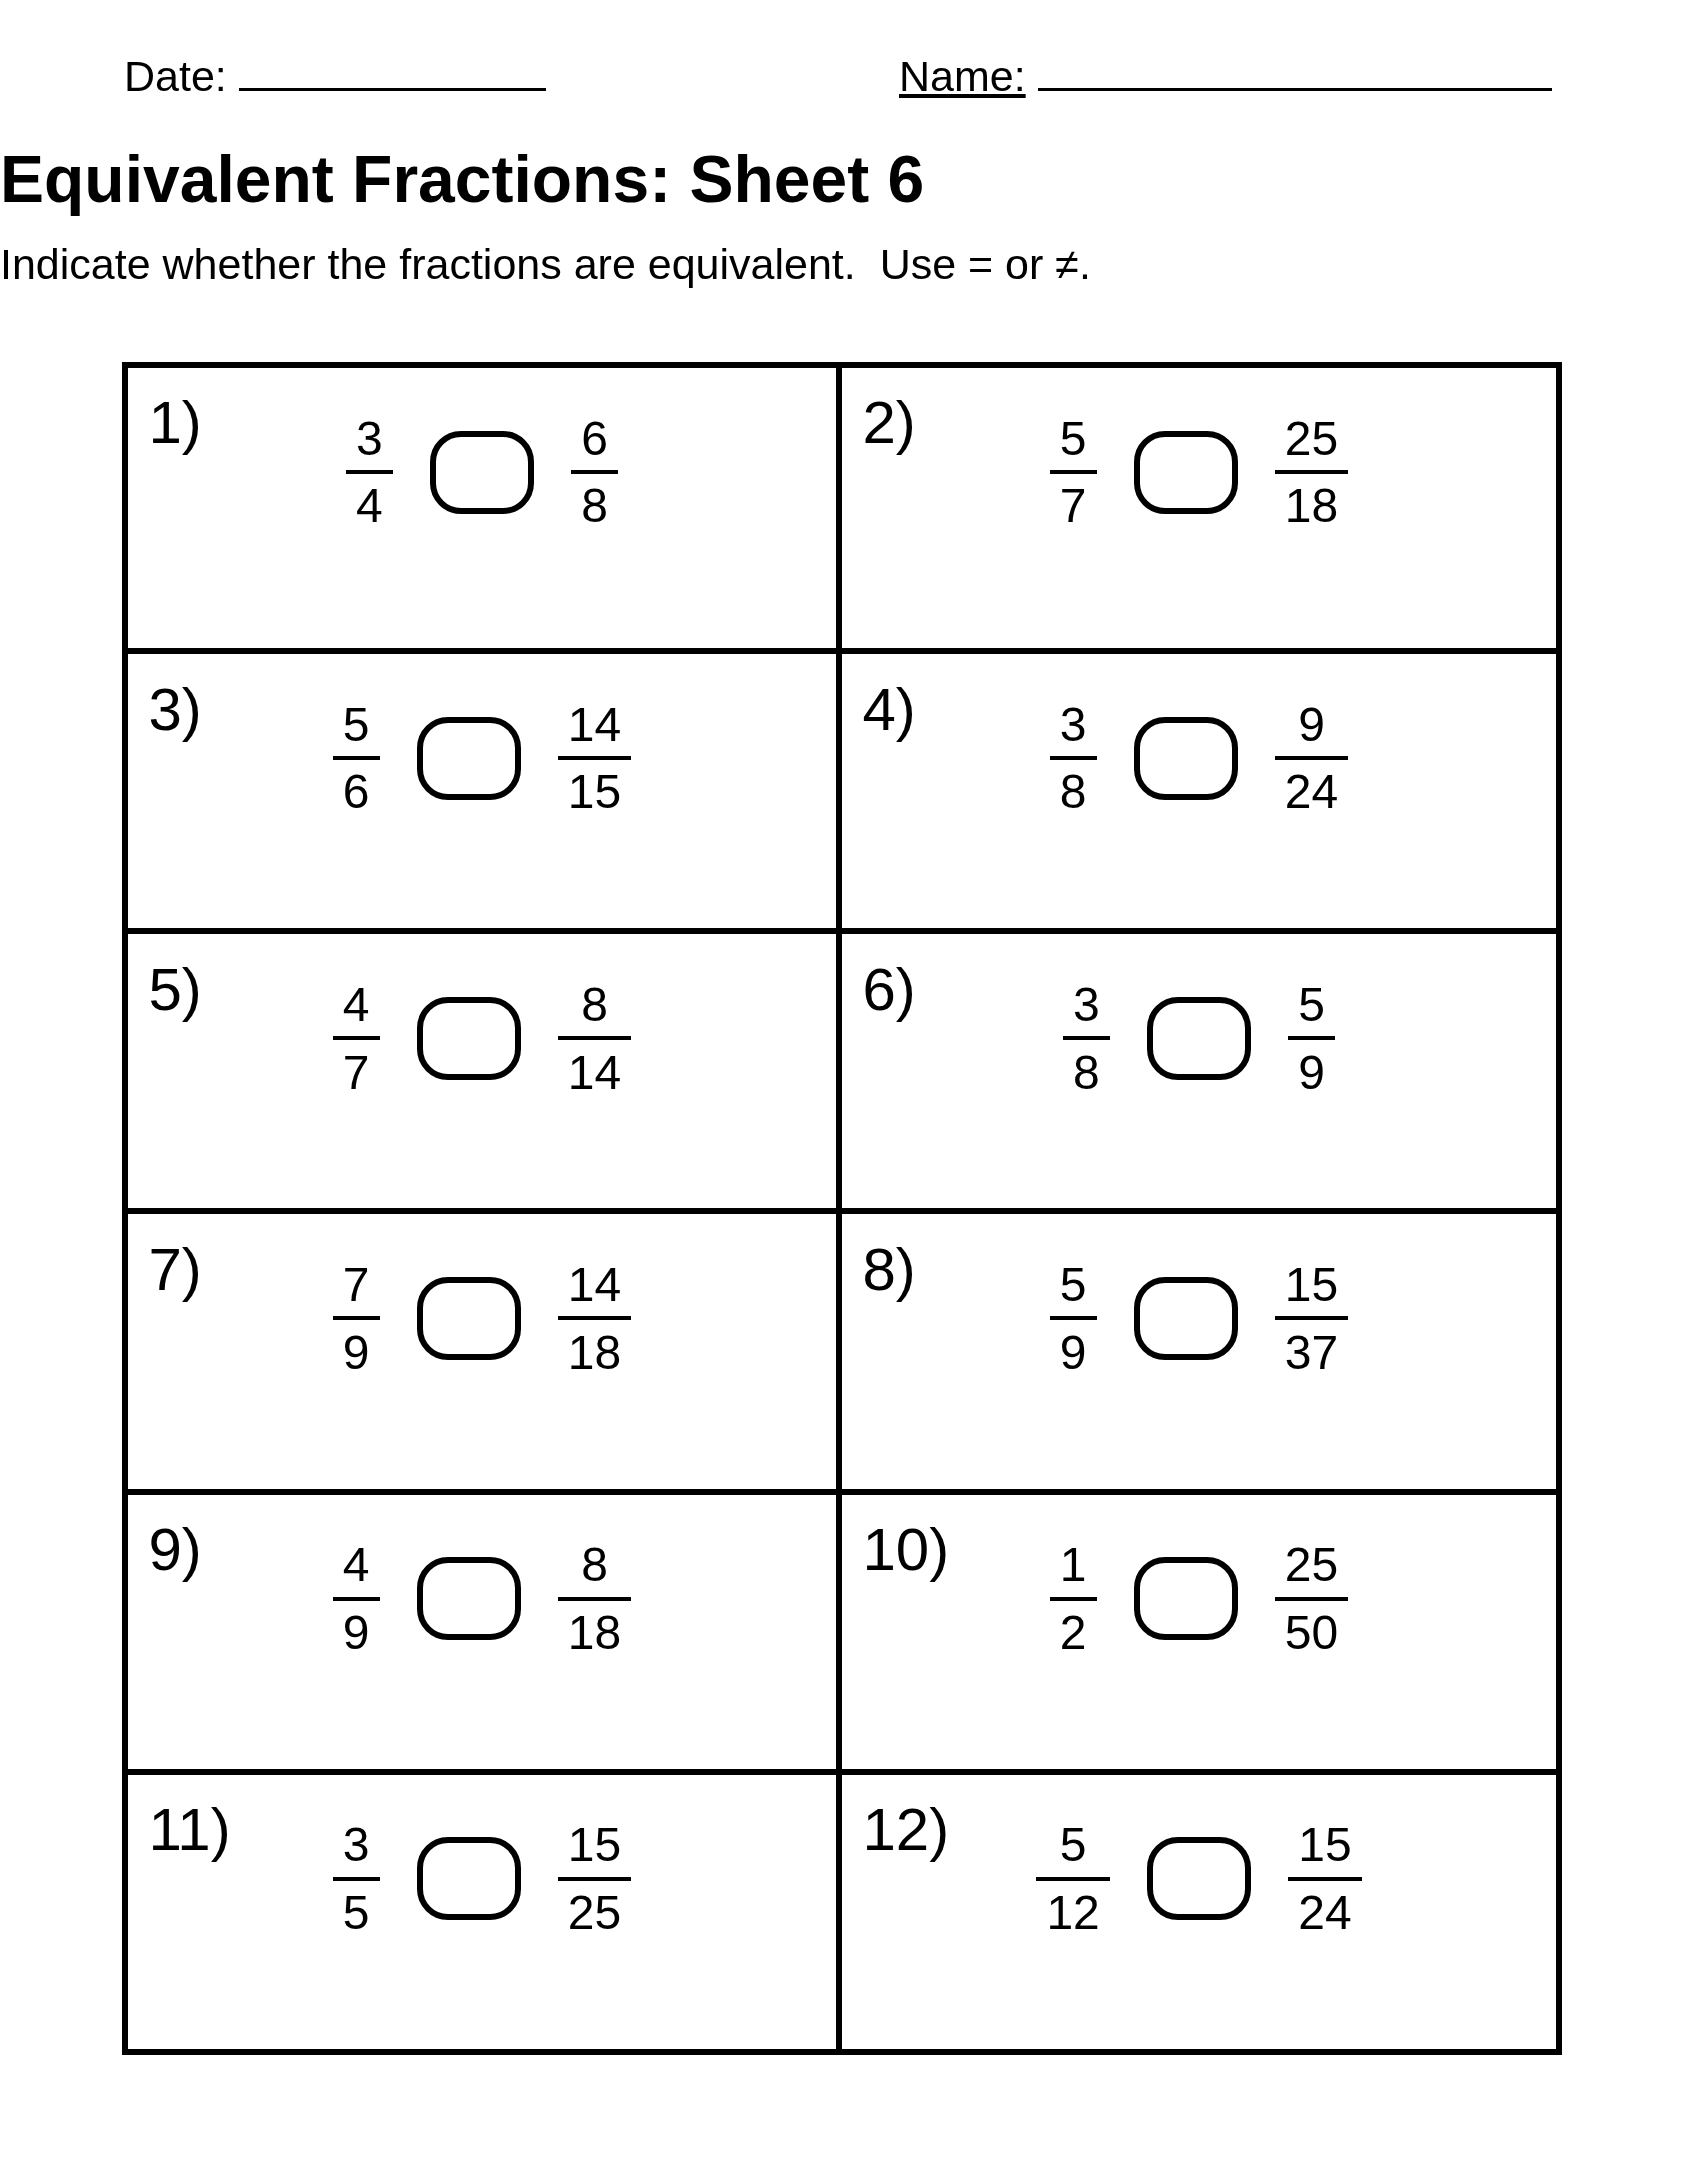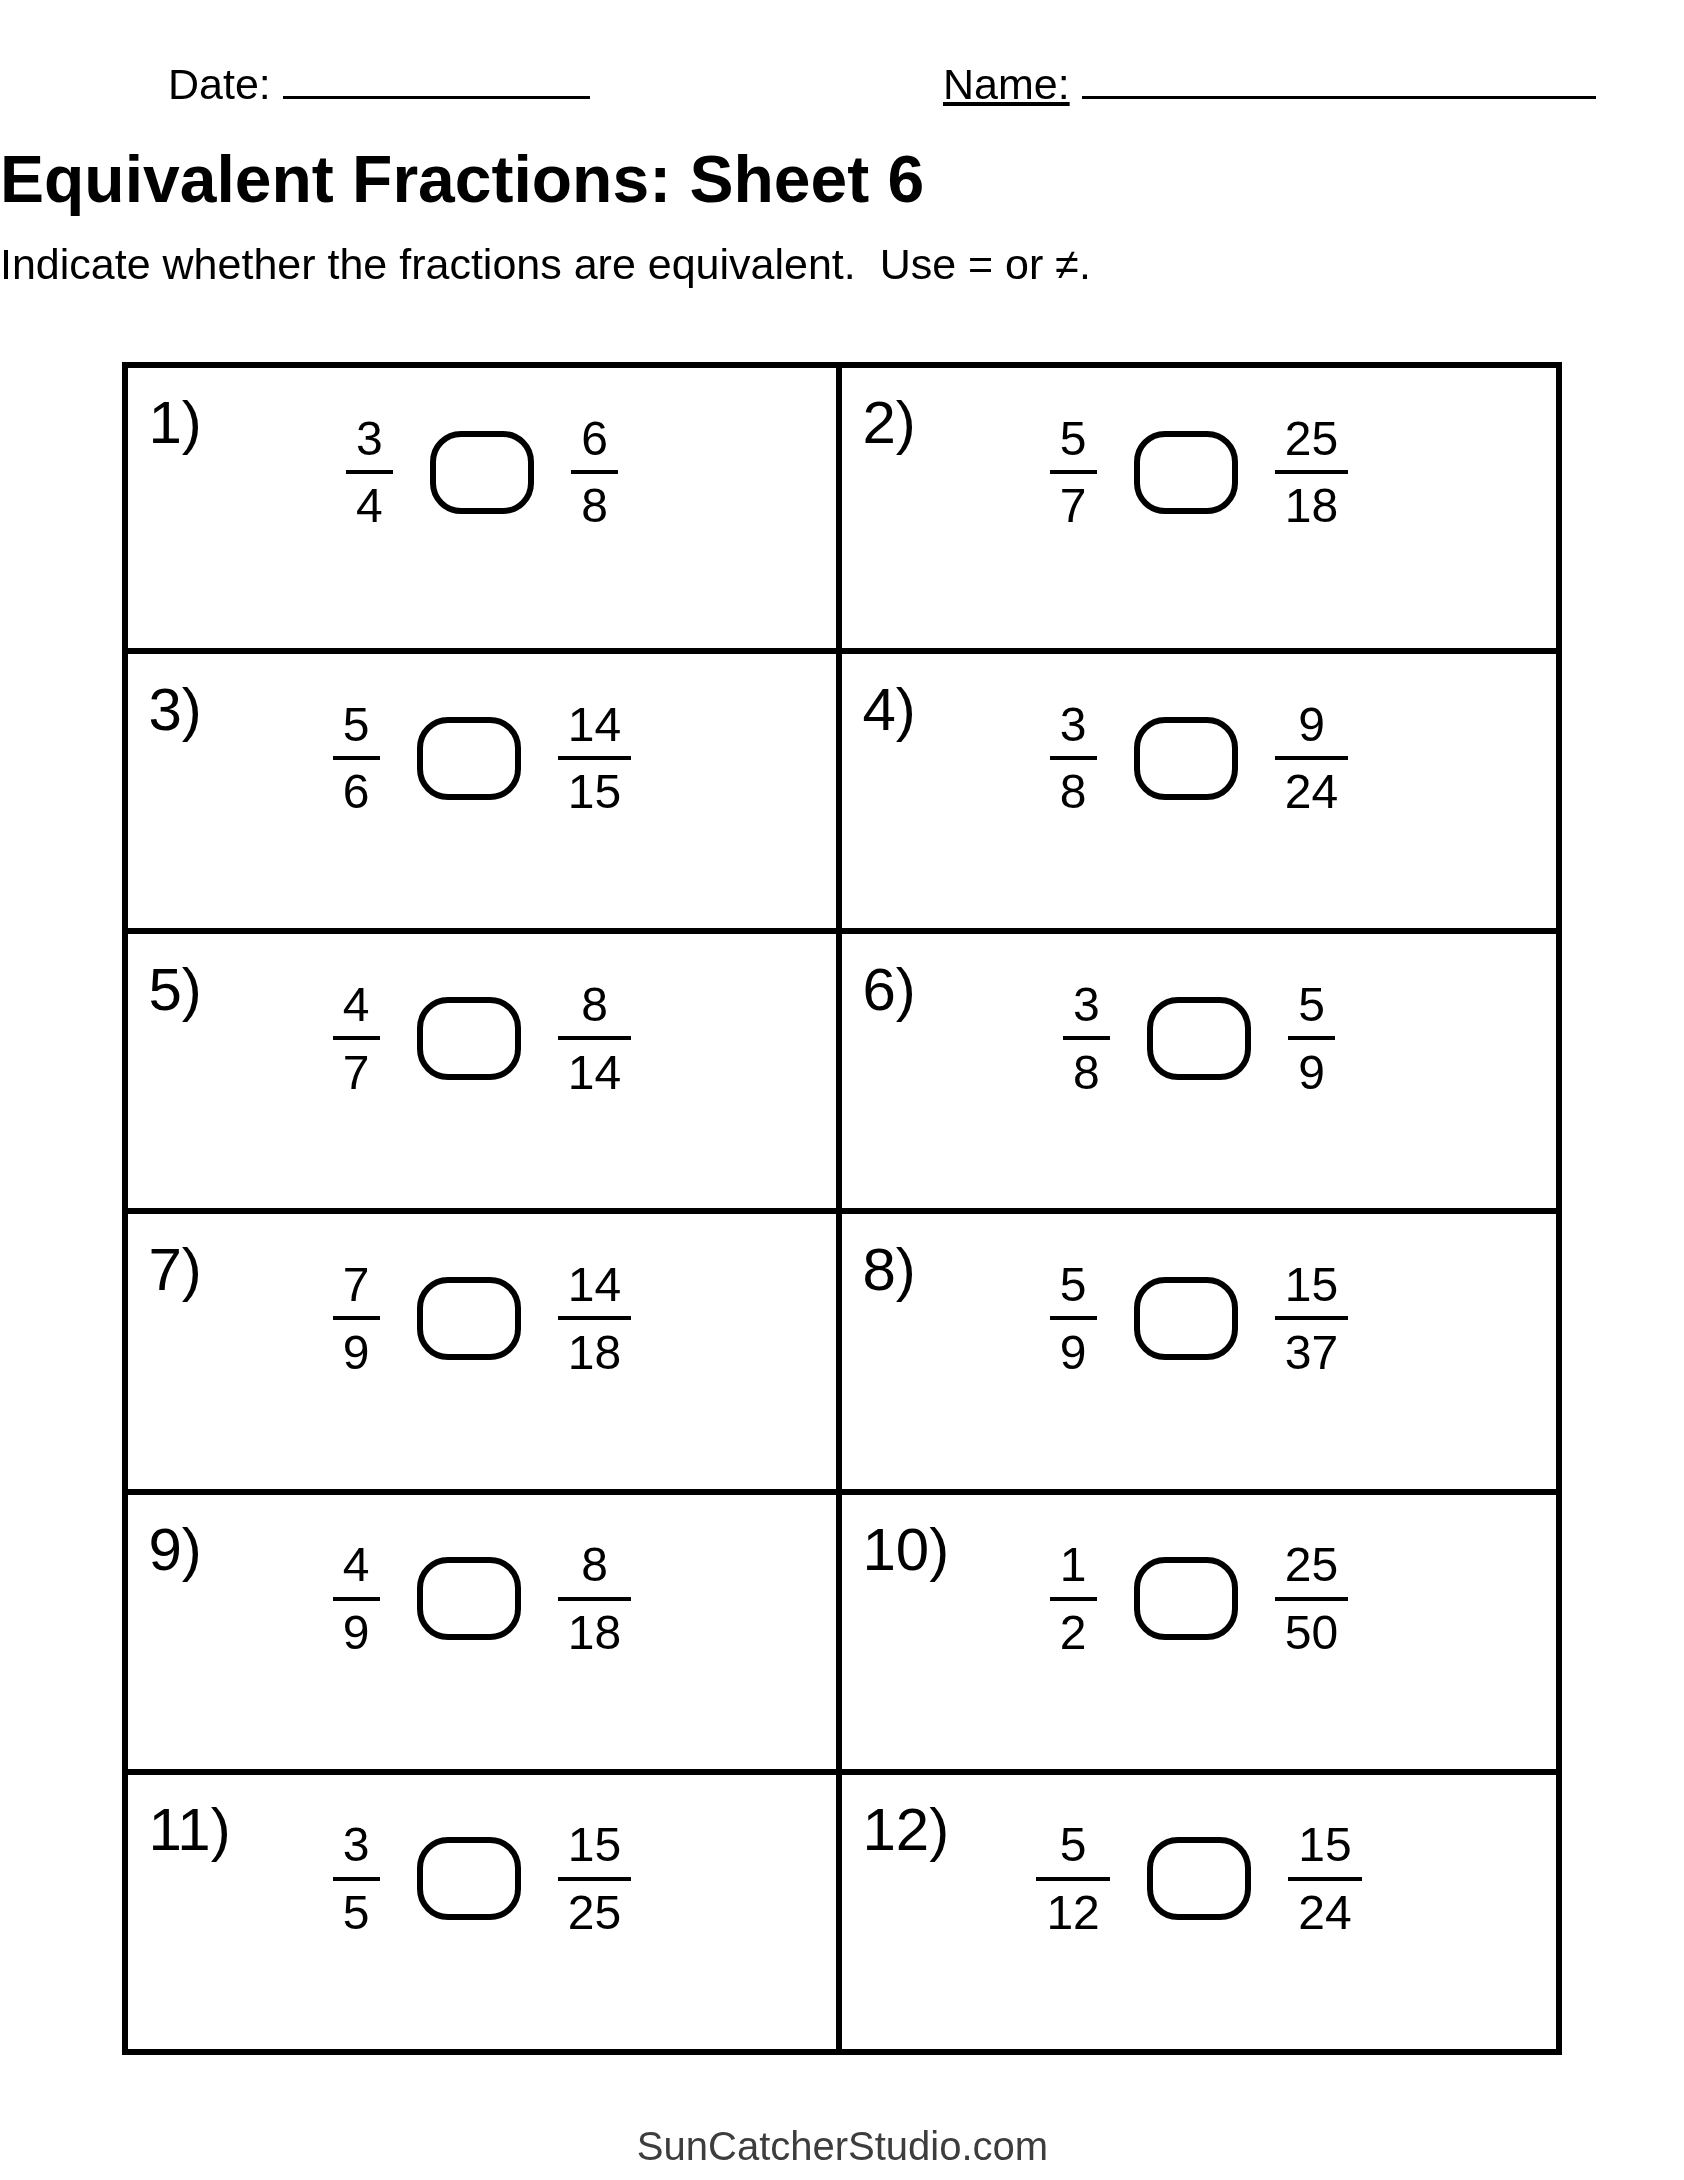--- a/index.html
+++ b/index.html
@@ -6,21 +6,21 @@
   html, body { background: #ffffff; }
   body {
     width: 1685px; height: 2181px;
     position: relative;
     font-family: "Liberation Sans", sans-serif;
     color: #000000;
   }
   .page { position: absolute; inset: 0; background: #ffffff; }
 
   
-  .field-row { position: absolute; top: 60px; font-size: 43px; font-weight: 500; white-space: nowrap; margin-left: 44px; }
+  .field-row { position: absolute; top: 52px; font-size: 43px; font-weight: 500; white-space: nowrap; }
   .field-row.date { left: 124px; }
   .field-row.name { left: 899px; text-decoration: underline; }
   .blank-line { display: inline-block; border-bottom: 3.4px solid #000; height: 1.7px; margin-left: 12px; }
   .blank-line.date-blank { width: 307px; }
   .blank-line.name-blank { width: 514px; }
 
   .title {
     position: absolute; top: 141px; left: 0; width: 100%;
     font-size: 66px; font-weight: bold;
   }
@@ -265,16 +265,15 @@
         <div class="abox"></div>
         <div class="frac">
           <span class="num">15</span>
           <span class="den">24</span>
         </div>
       </div>
     </div>
 
   </div>
 
-  <div class="footer">SunCatcherStudio.com</div>
 
 </div>
 
 
 </body></html>

